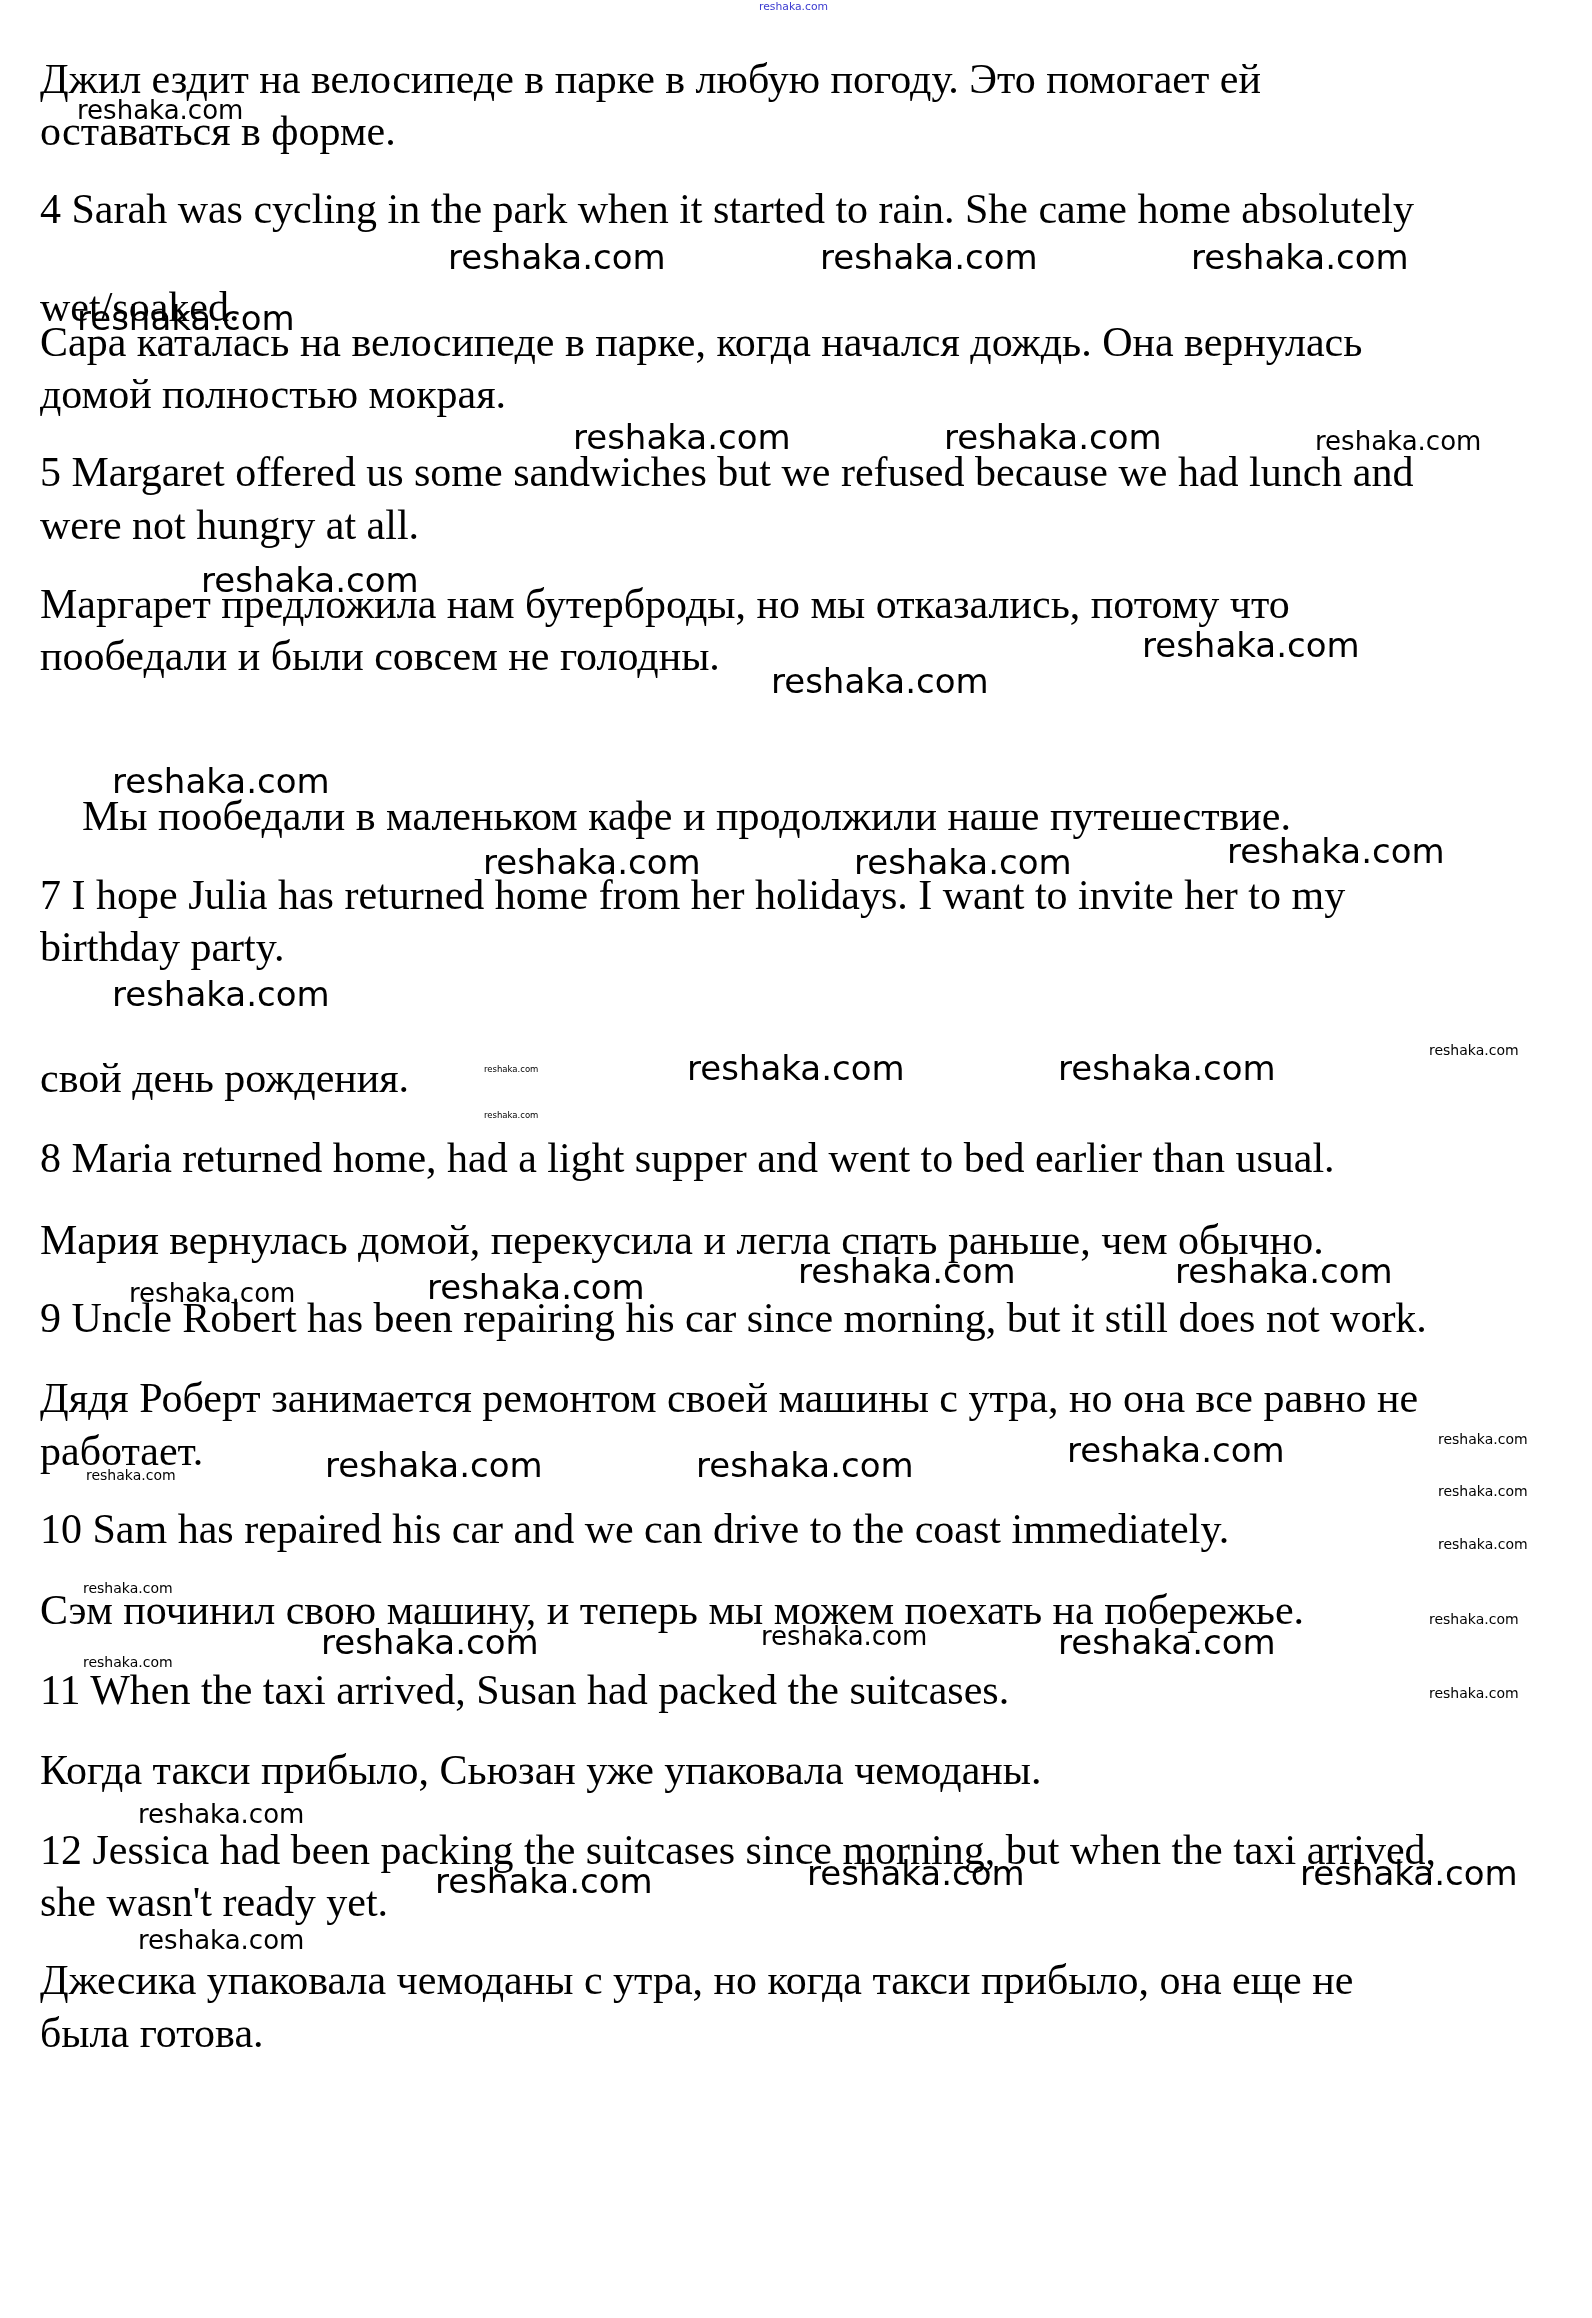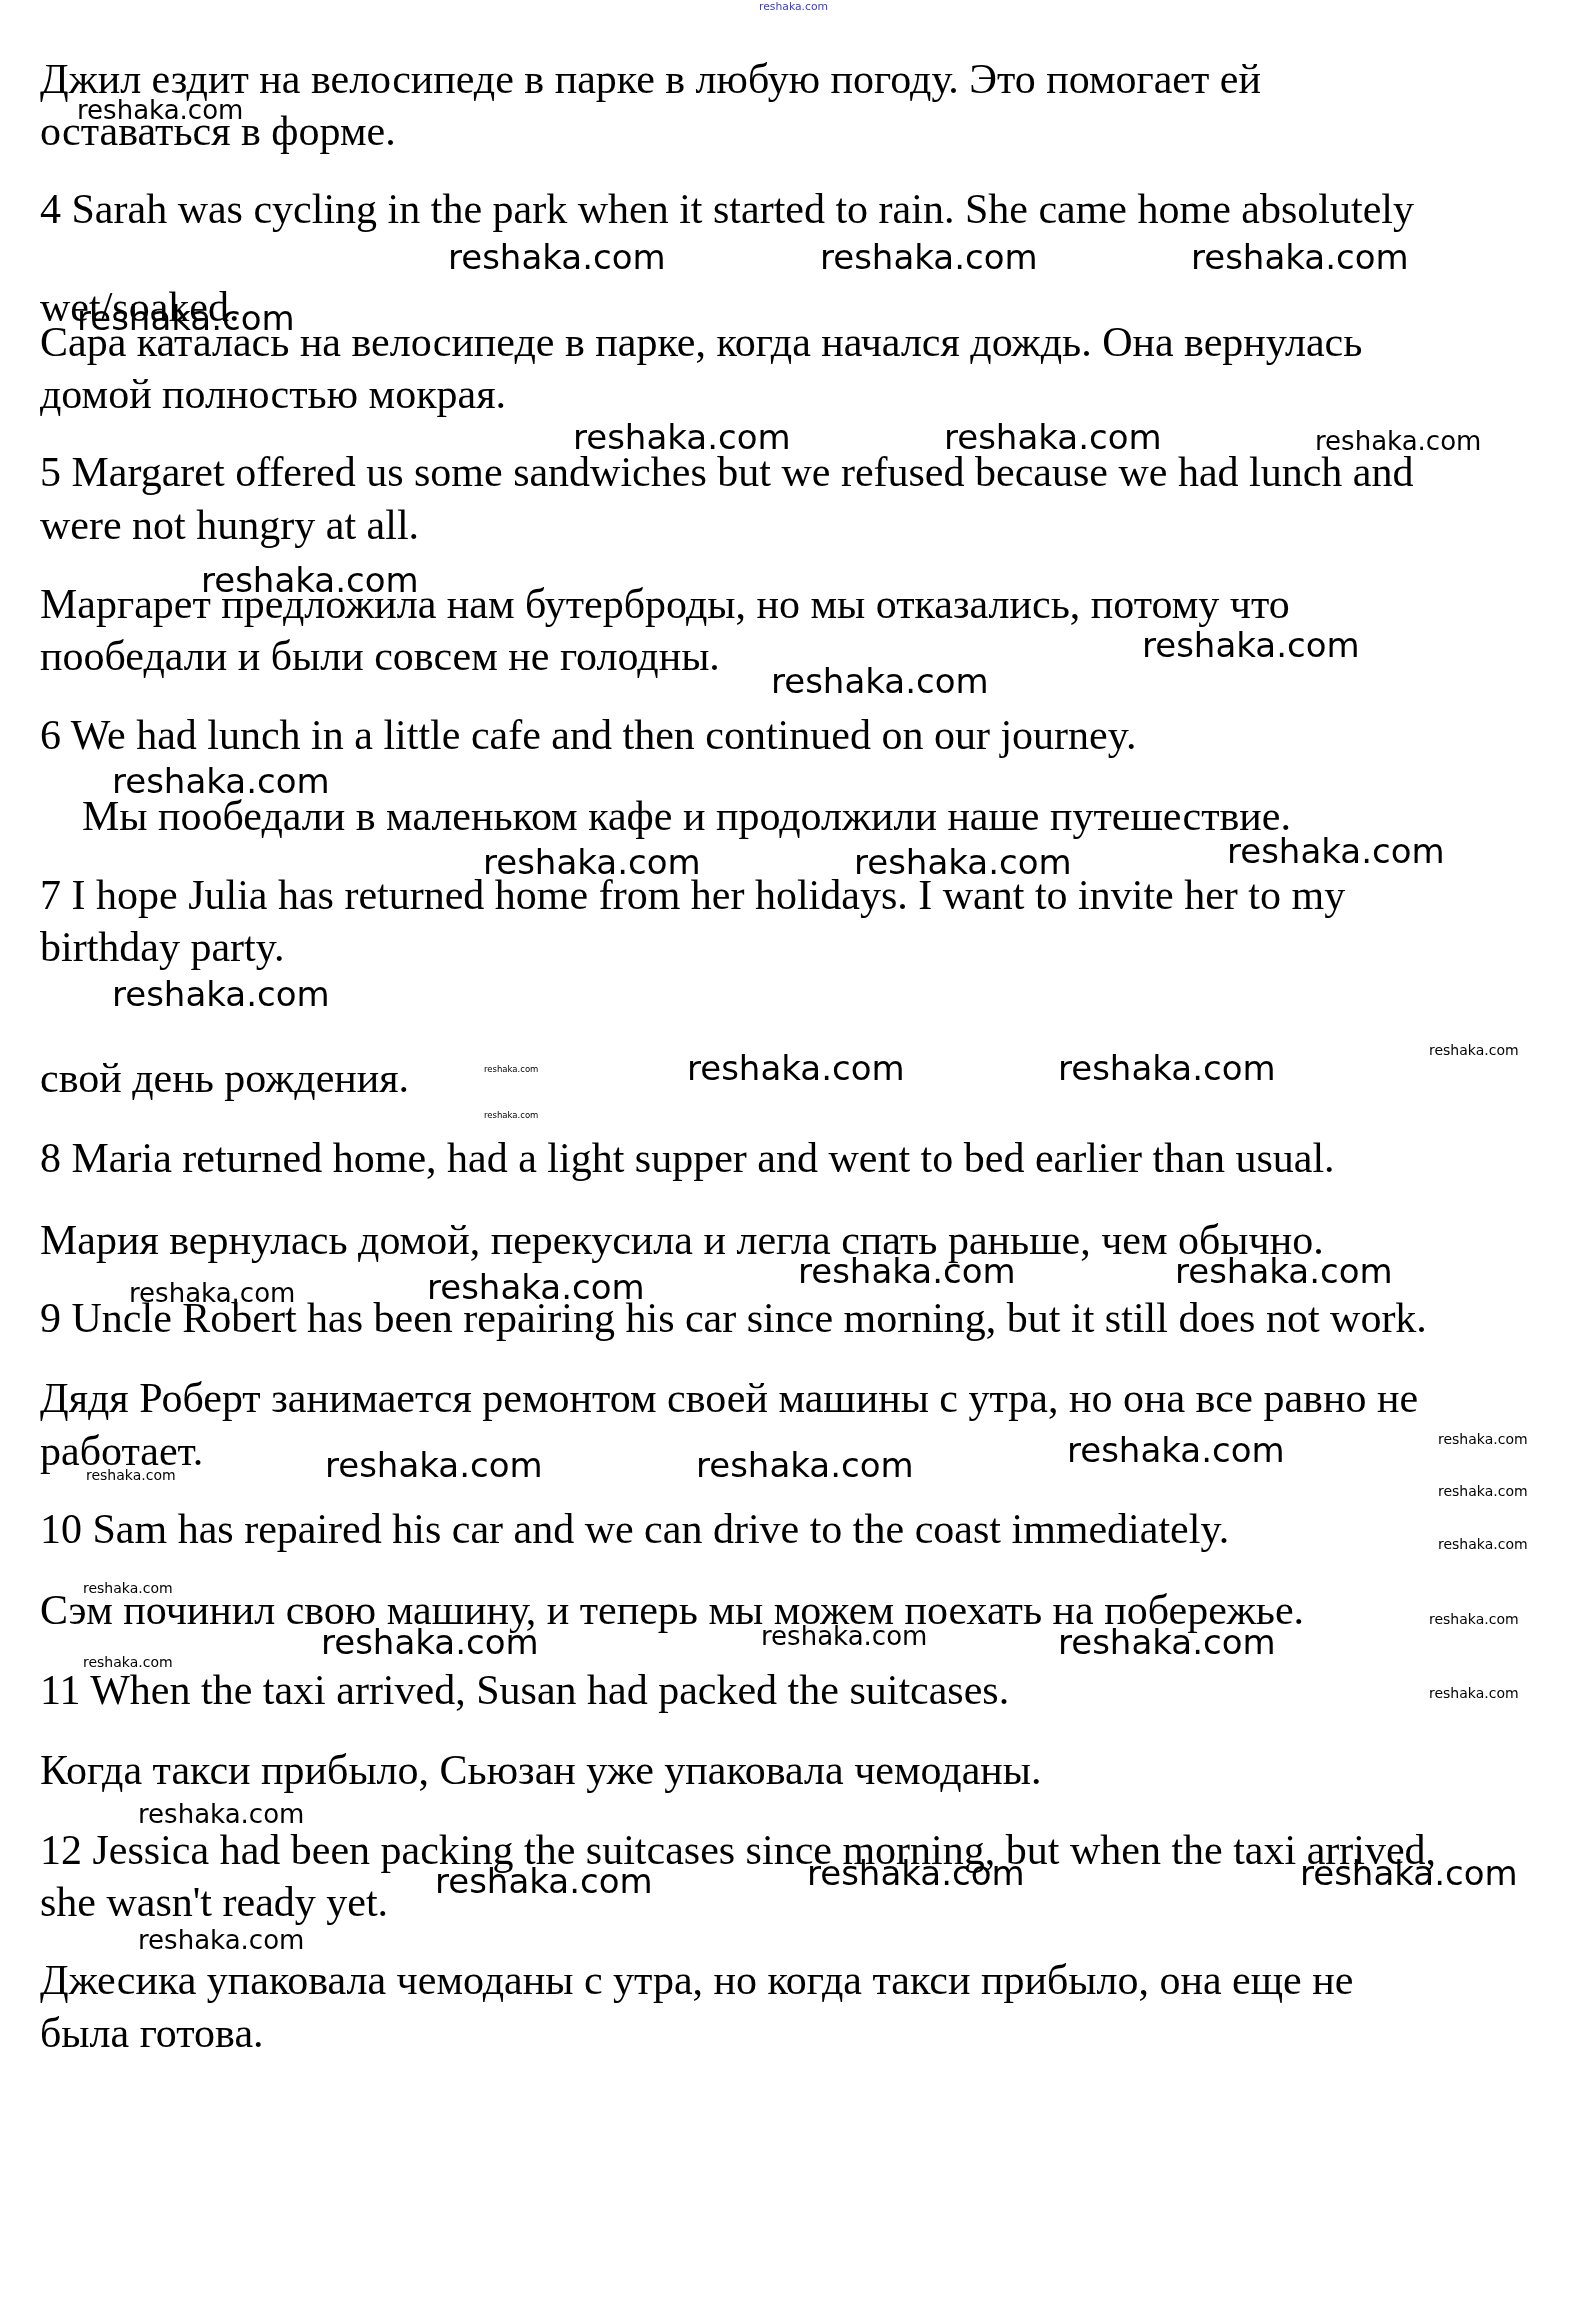--- a/index.html
+++ b/index.html
@@ -31,21 +31,20 @@
   <div class="line" style="top:58px;">Джил ездит на велосипеде в парке в любую погоду. Это помогает ей</div>
   <div class="line" style="top:110px;">оставаться в форме.</div>
   <div class="line" style="top:188px;">4 Sarah was cycling in the park when it started to rain. She came home absolutely</div>
   <div class="line" style="top:241px;margin-top:45px;">wet/soaked.</div>
   <div class="line" style="top:321px;">Сара каталась на велосипеде в парке, когда начался дождь. Она вернулась</div>
   <div class="line" style="top:373px;">домой полностью мокрая.</div>
   <div class="line" style="top:451px;">5 Margaret offered us some sandwiches but we refused because we had lunch and</div>
   <div class="line" style="top:504px;">were not hungry at all.</div>
   <div class="line" style="top:583px;">Маргарет предложила нам бутерброды, но мы отказались, потому что</div>
   <div class="line" style="top:635px;">пообедали и были совсем не голодны.</div>
-  <div class="line" style="top:714px;">6 We had lunch in a little cafe and then continued on our journey.</div>
   <div class="line" style="top:795px;margin-left:42px;">Мы пообедали в маленьком кафе и продолжили наше путешествие.</div>
   <div class="line" style="top:874px;">7 I hope Julia has returned home from her holidays. I want to invite her to my</div>
   <div class="line" style="top:926px;font-family:Liberation Serif, serif;">birthday party.</div>
   <div class="line" style="top:1057px;">свой день рождения.</div>
   <div class="line" style="top:1137px;">8 Maria returned home, had a light supper and went to bed earlier than usual.</div>
   <div class="line" style="top:1219px;">Мария вернулась домой, перекусила и легла спать раньше, чем обычно.</div>
   <div class="line" style="top:1297px;">9 Uncle Robert has been repairing his car since morning, but it still does not work.</div>
   <div class="line" style="top:1377px;">Дядя Роберт занимается ремонтом своей машины с утра, но она все равно не</div>
   <div class="line" style="top:1430px;">работает.</div>
   <div class="line" style="top:1508px;">10 Sam has repaired his car and we can drive to the coast immediately.</div>

